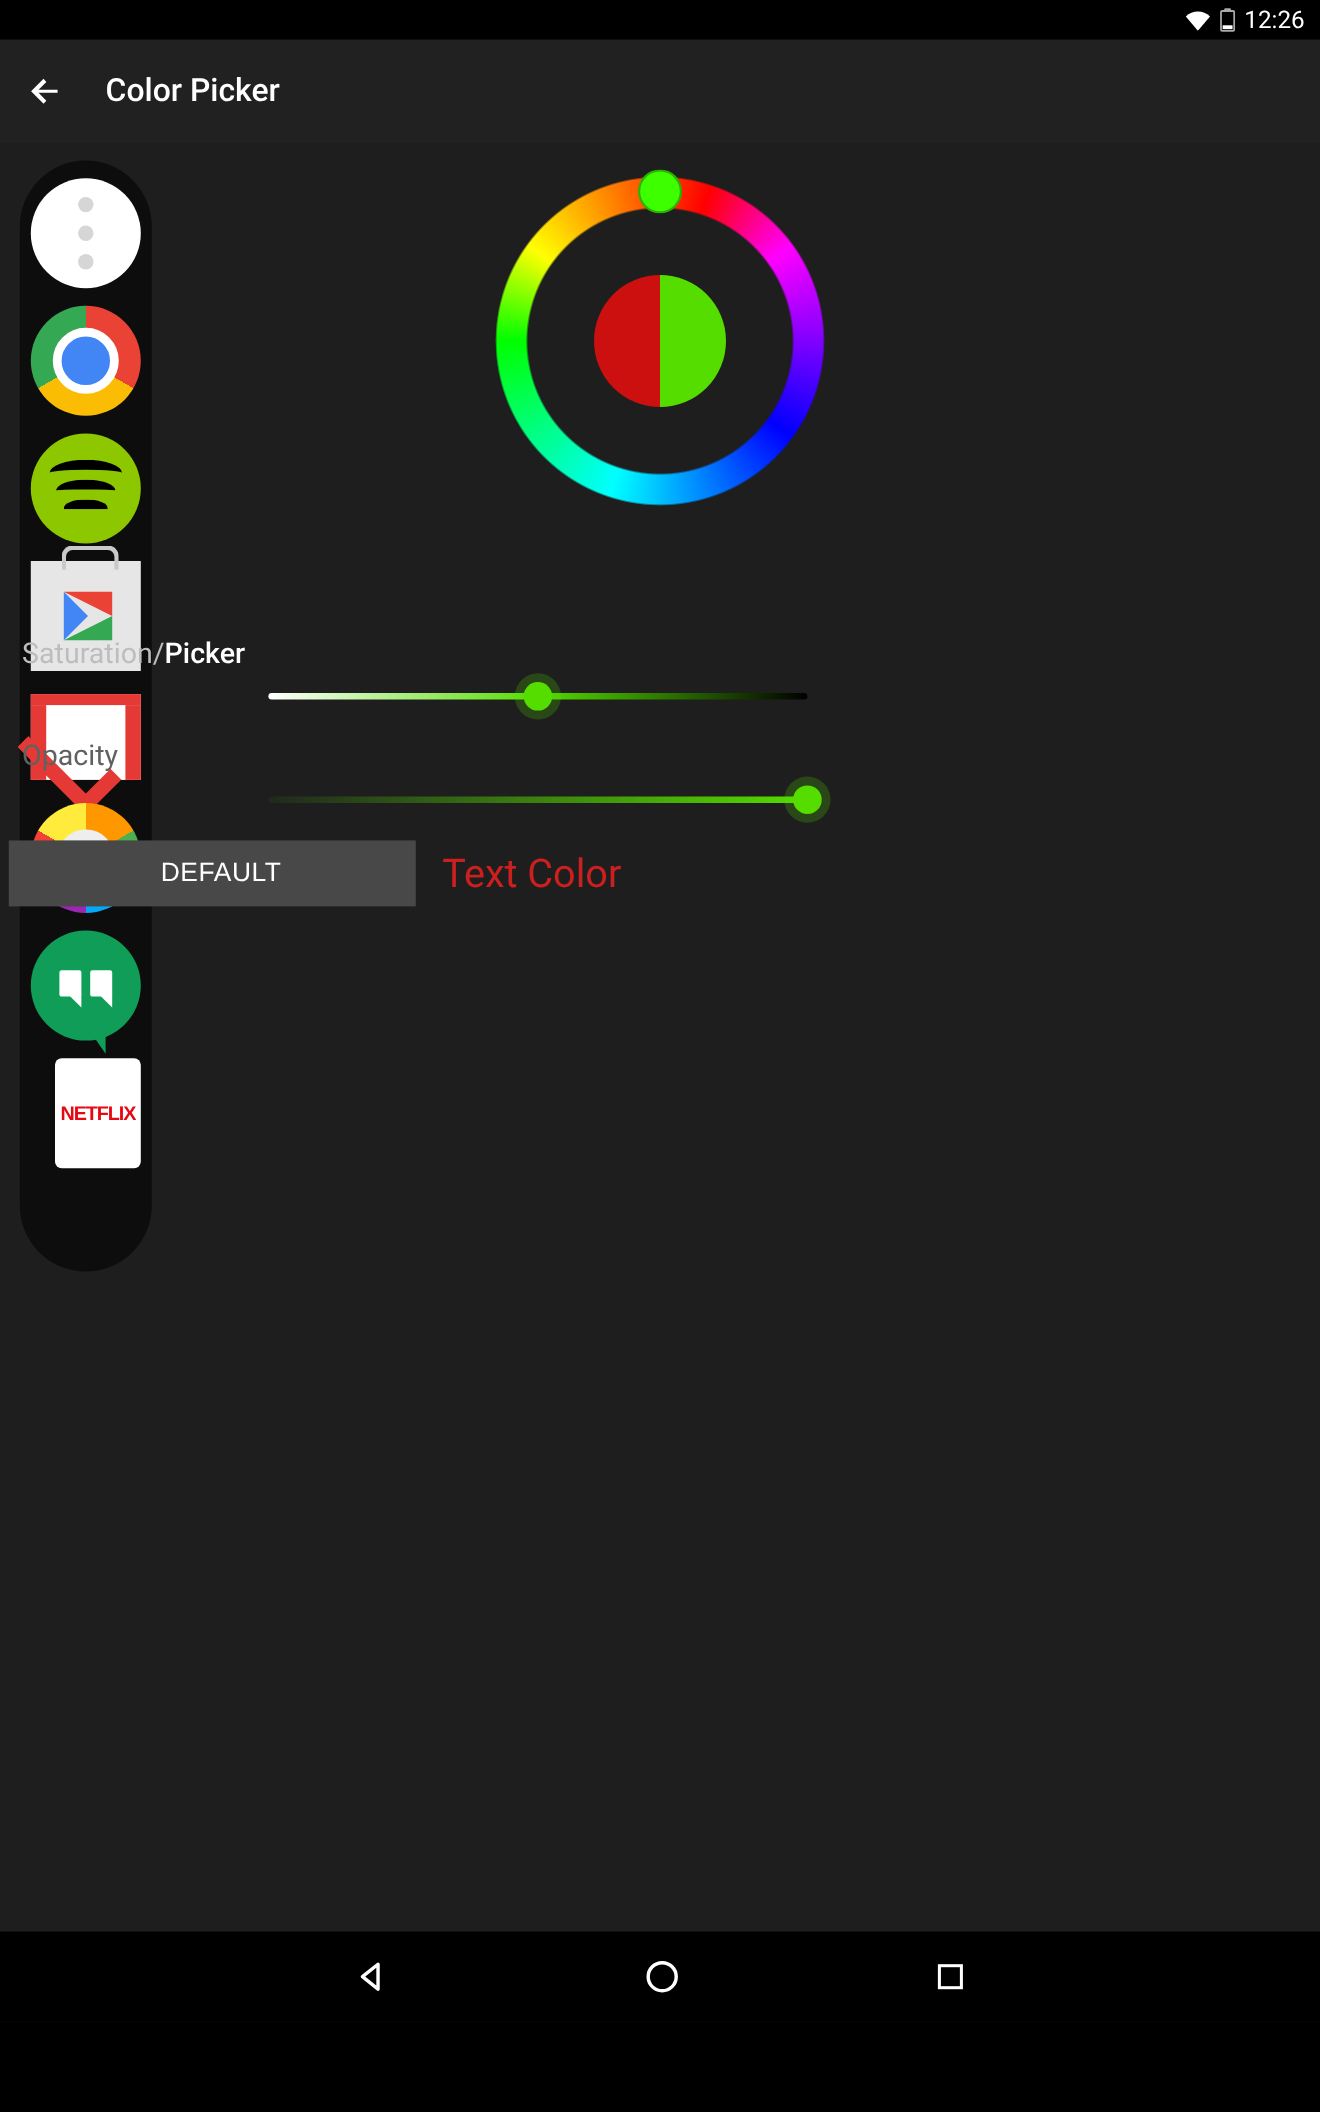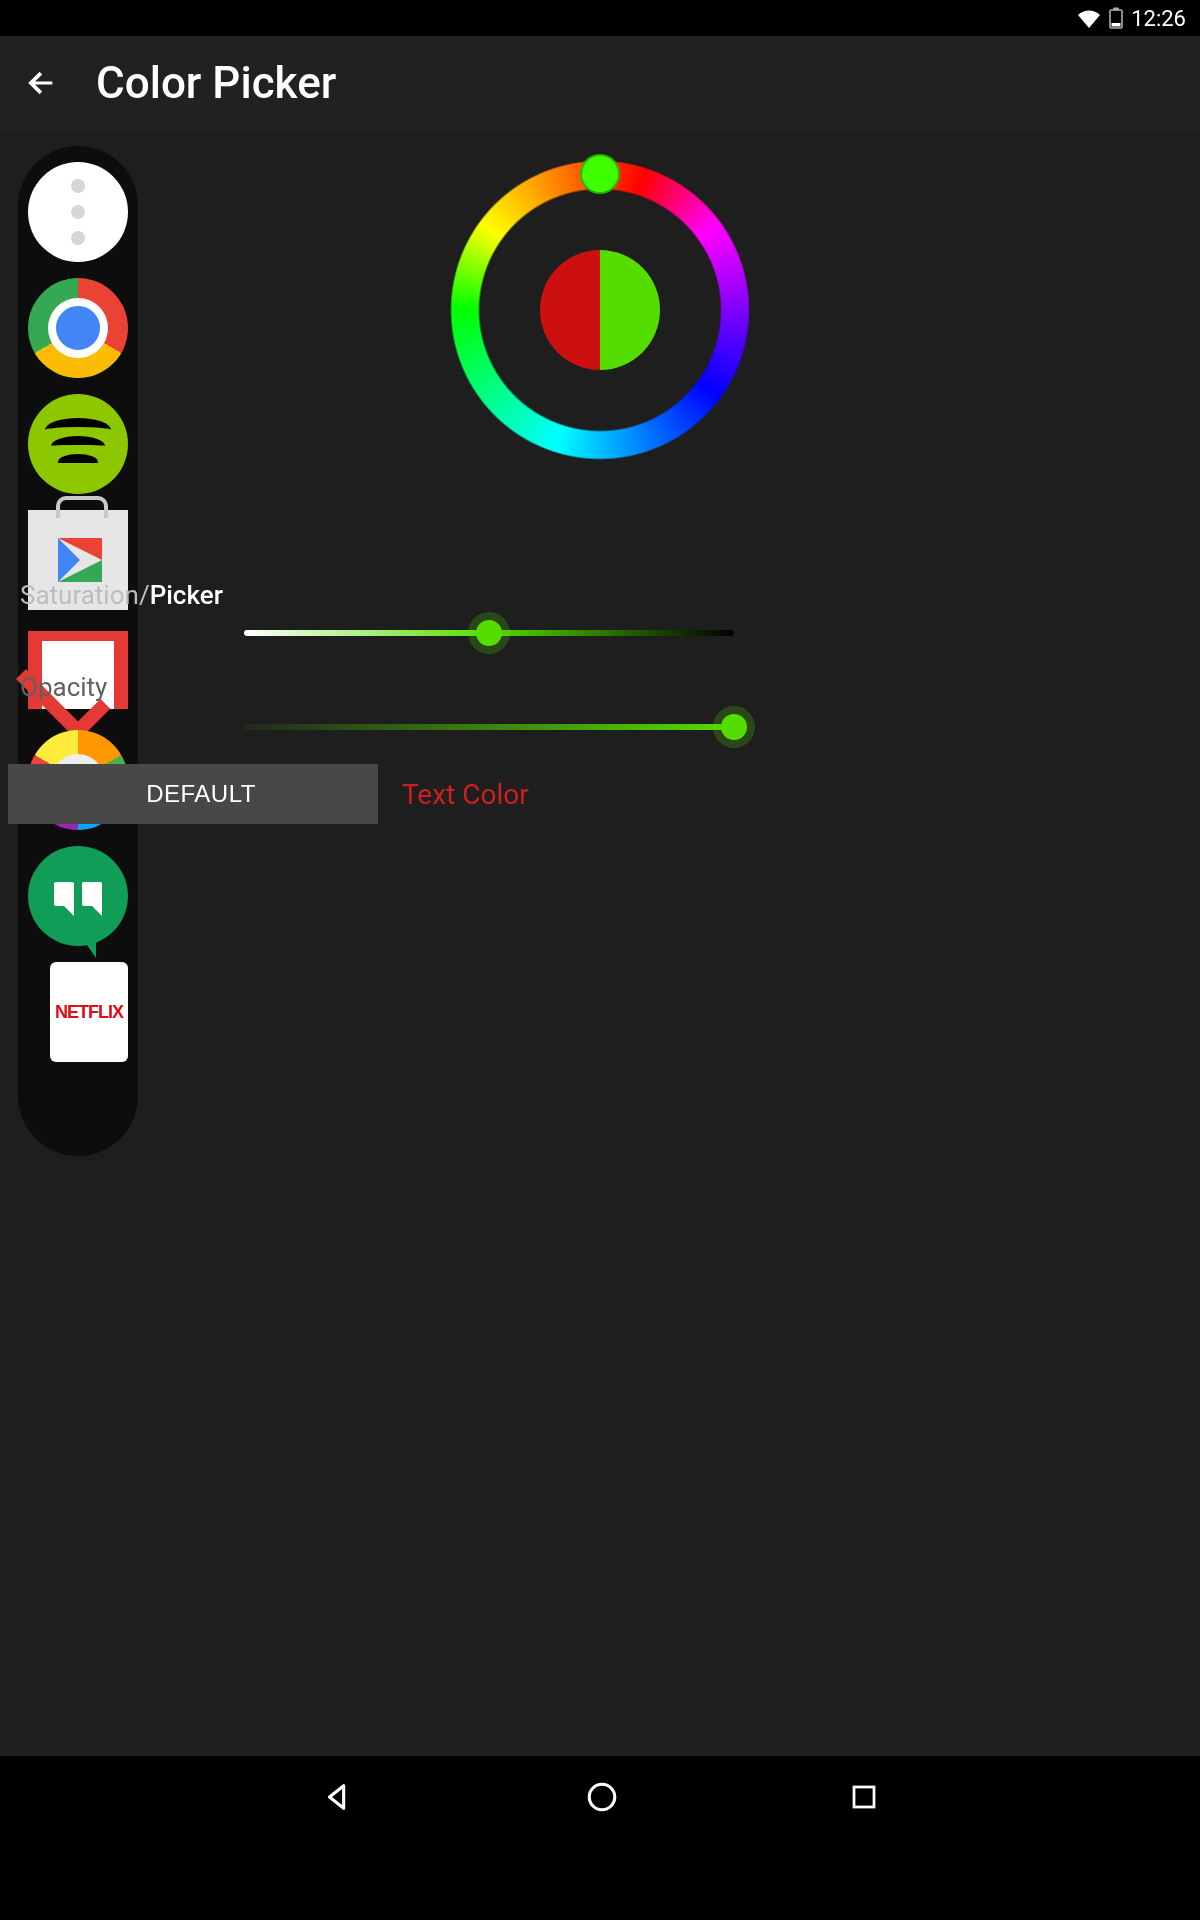--- a/index.html
+++ b/index.html
@@ -3,21 +3,21 @@
 <meta charset="utf-8">
 <style>
 * { margin: 0; padding: 0; box-sizing: border-box; }
 html, body { width: 1200px; height: 1920px; background: #000; font-family: Roboto, Arial, sans-serif; overflow: hidden; }
 
 
 .status-bar { height: 36px; background: #000; display: flex; align-items: center; justify-content: flex-end; padding: 0 14px; color: #fff; font-size: 22px; gap: 8px; text-align: right; }
 
 
 .app-bar { height: 94px; background: #212121; display: flex; align-items: center; padding: 0 24px; gap: 38px; }
-.app-bar .title { color: #fff; font-size: 44px; font-weight: 500; }
+.app-bar .title { color: #fff; font-size: 29px; font-weight: 500; }
 
 
 .main { position: relative; background: #1e1e1e; height: 1708px; }
 
 
 .sidebar { position: absolute; left: 18px; top: 16px; width: 120px; height: 1010px; background: #0d0d0d; border-radius: 60px; padding-top: 0; }
 .app-icon { width: 100px; height: 100px; border-radius: 50%; margin: 16px auto 16px; display: flex; align-items: center; justify-content: center; position: relative; }
 .app-icon.box { border-radius: 0; }
 .app-icon.rounded { border-radius: 10px; padding-left: 22px; }
 
@@ -42,21 +42,21 @@
 .slider.op { top: 594px; background: linear-gradient(to right, rgba(85,221,0,0.05), #55dd00); }
 .slider .thumb { position: absolute; top: 50%; width: 26px; height: 26px; border-radius: 50%; background: #55dd00; transform: translate(-50%, -50%); box-shadow: 0 0 0 8px rgba(85,221,0,0.22); }
 .slider.sv .thumb { left: 50%; }
 .slider.op .thumb { left: 100%; }
 
 
 .btn-row { position: absolute; left: 8px; top: 634px; display: flex; gap: 16px; align-items: center; }
 .btn { height: 60px; background: #484848; color: #fff; font-size: 24px; display: flex; align-items: center; justify-content: center; border: none; letter-spacing: 0.5px; }
 .btn.default { width: 370px; padding-left: 16px; }
 .btn.change { width: 440px; }
-.text-color-label { color: #cc1f1f; font-size: 28px; margin-left: 8px; }
+.text-color-label { color: #cc1f1f; font-size: 36px; margin-left: 8px; }
 
 
 .nav-bar { position: absolute; left: 0; bottom: 0; width: 100%; height: 82px; background: #000; display: flex; align-items: center; justify-content: center; gap: 230px; }
 
 
 .dots-icon { width: 100px; height: 100px; border-radius: 50%; background: #fff; display: flex; flex-direction: column; align-items: center; justify-content: center; gap: 12px; }
 .dots-icon .d { width: 14px; height: 14px; border-radius: 50%; background: #d6d6d6; }
 
 .chrome-icon { width: 100px; height: 100px; border-radius: 50%; position: relative; background: conic-gradient(#ea4335 0deg 120deg, #fbbc04 120deg 240deg, #34a853 240deg 360deg); overflow: hidden; }
 .chrome-icon::after { content: ""; position: absolute; top: 50%; left: 50%; width: 44px; height: 44px; border-radius: 50%; background: #4285f4; border: 8px solid #fff; transform: translate(-50%, -50%); }

